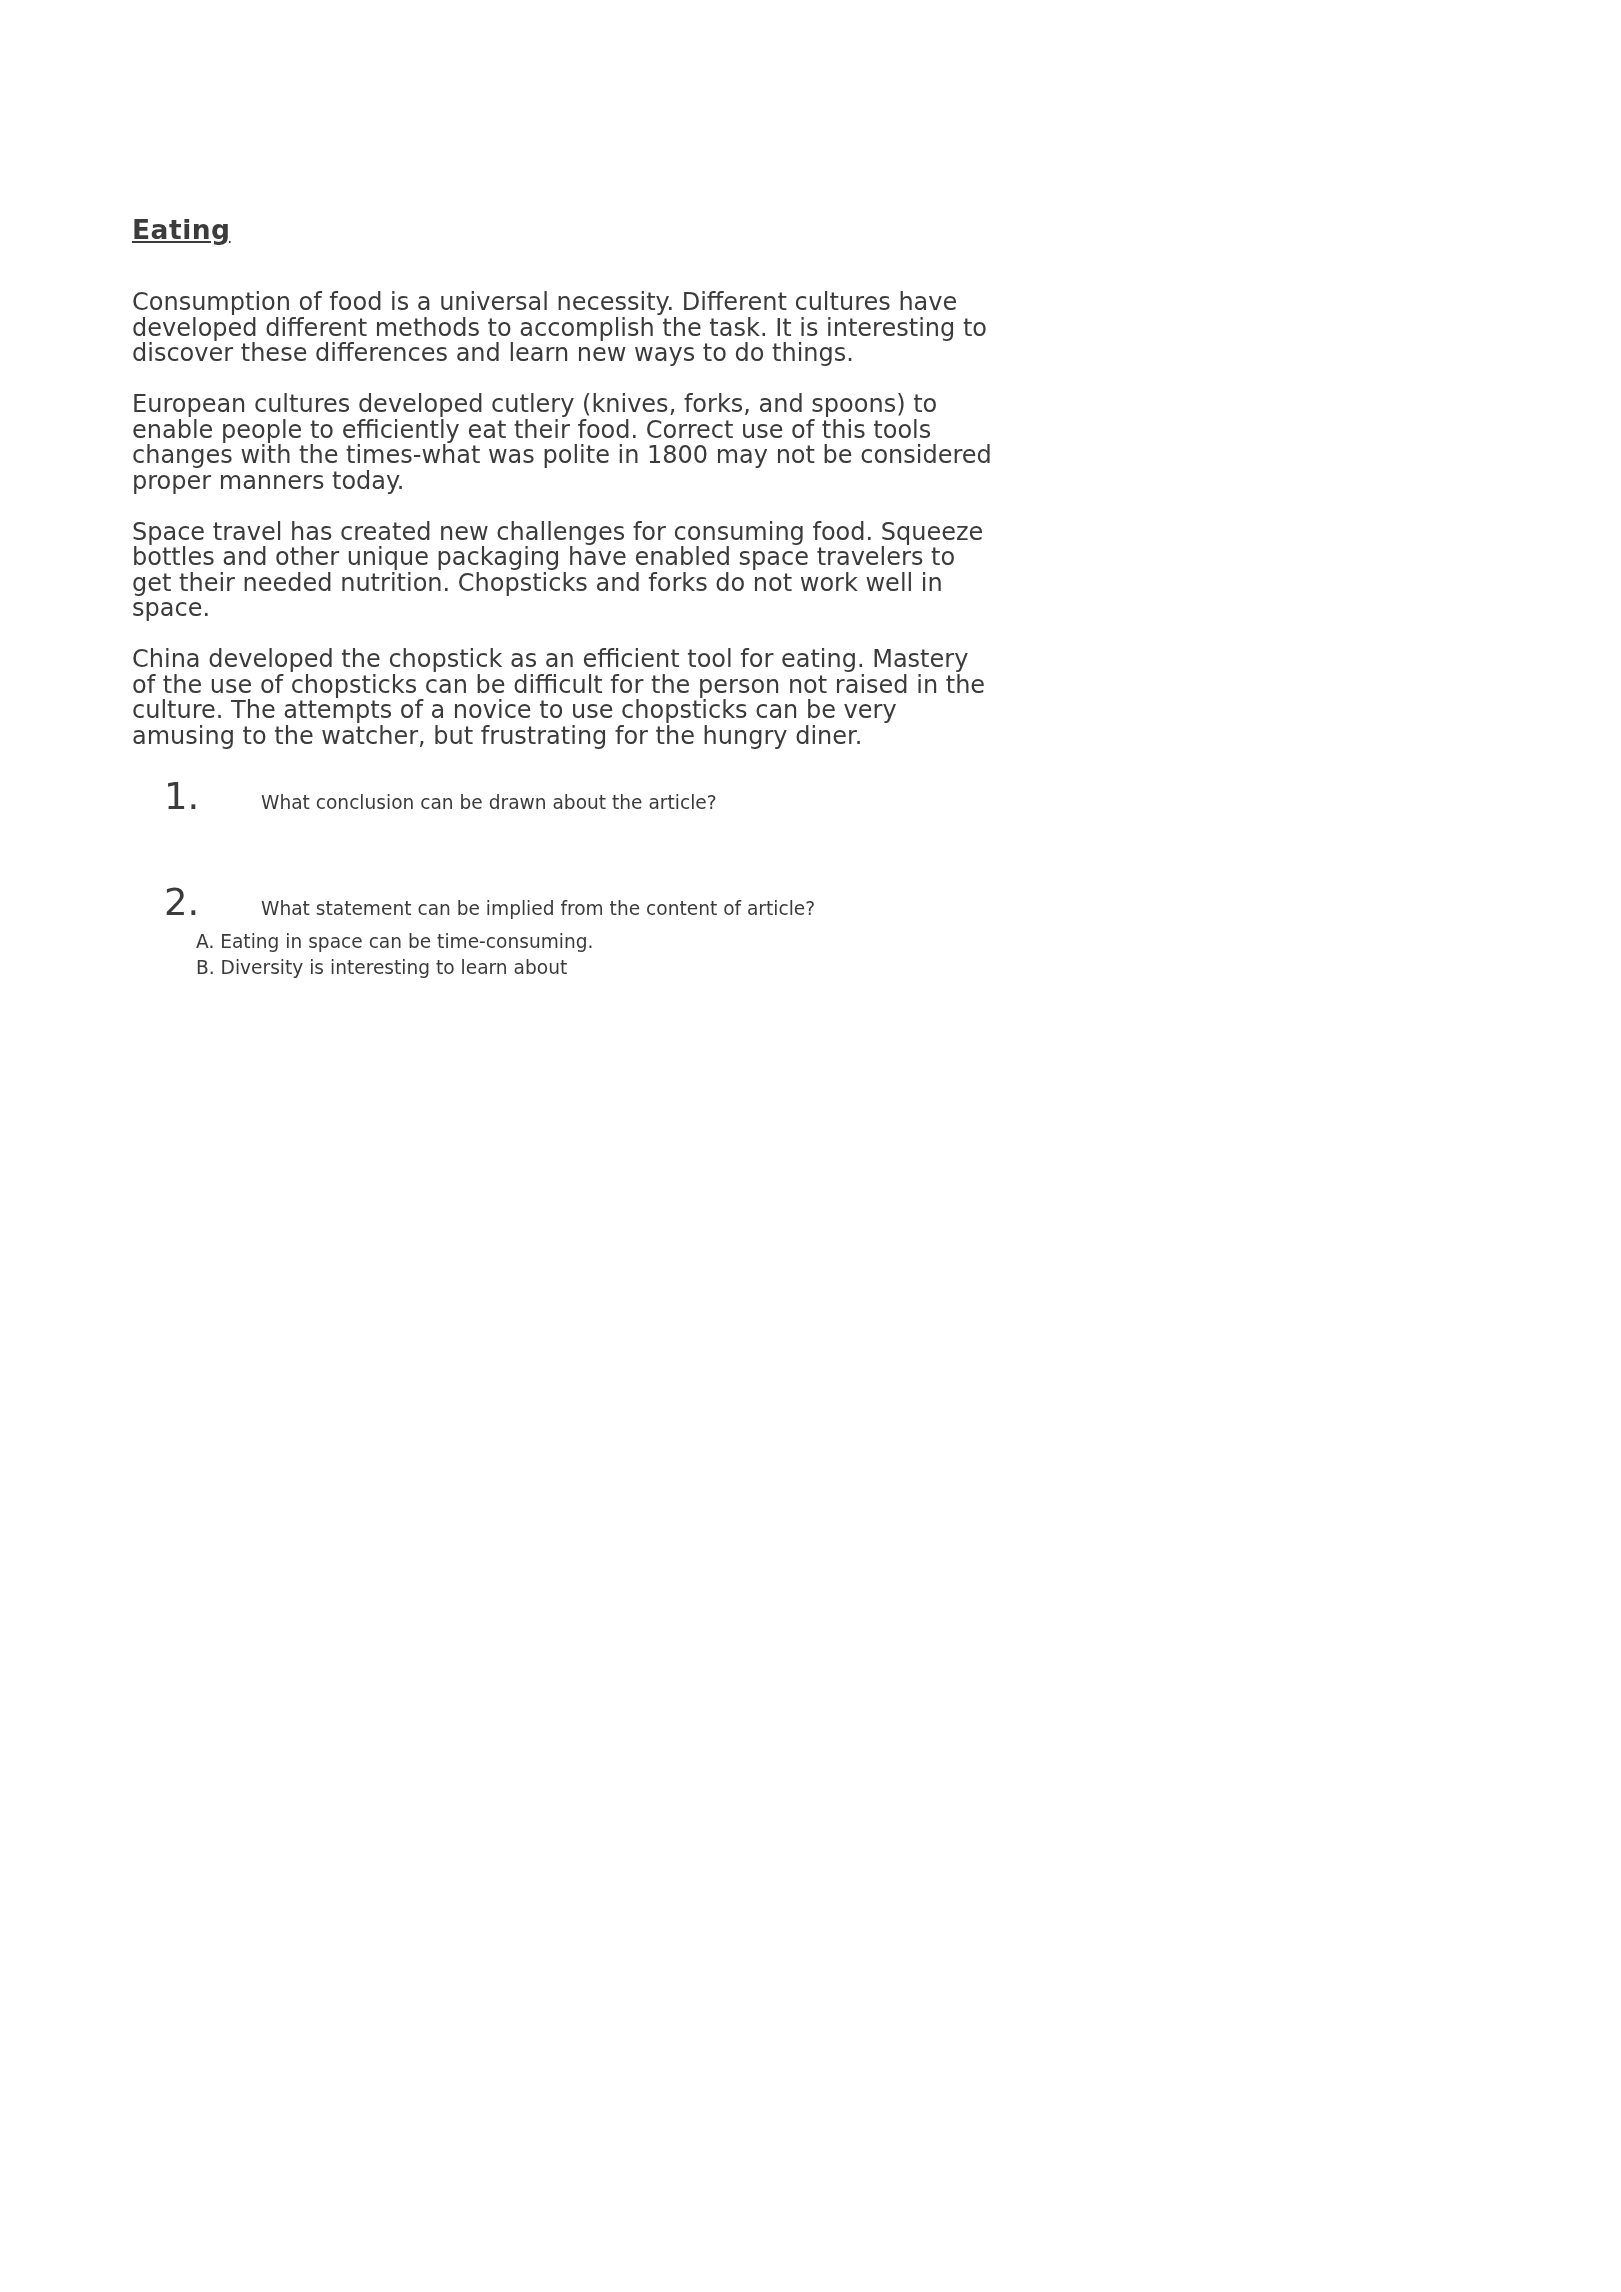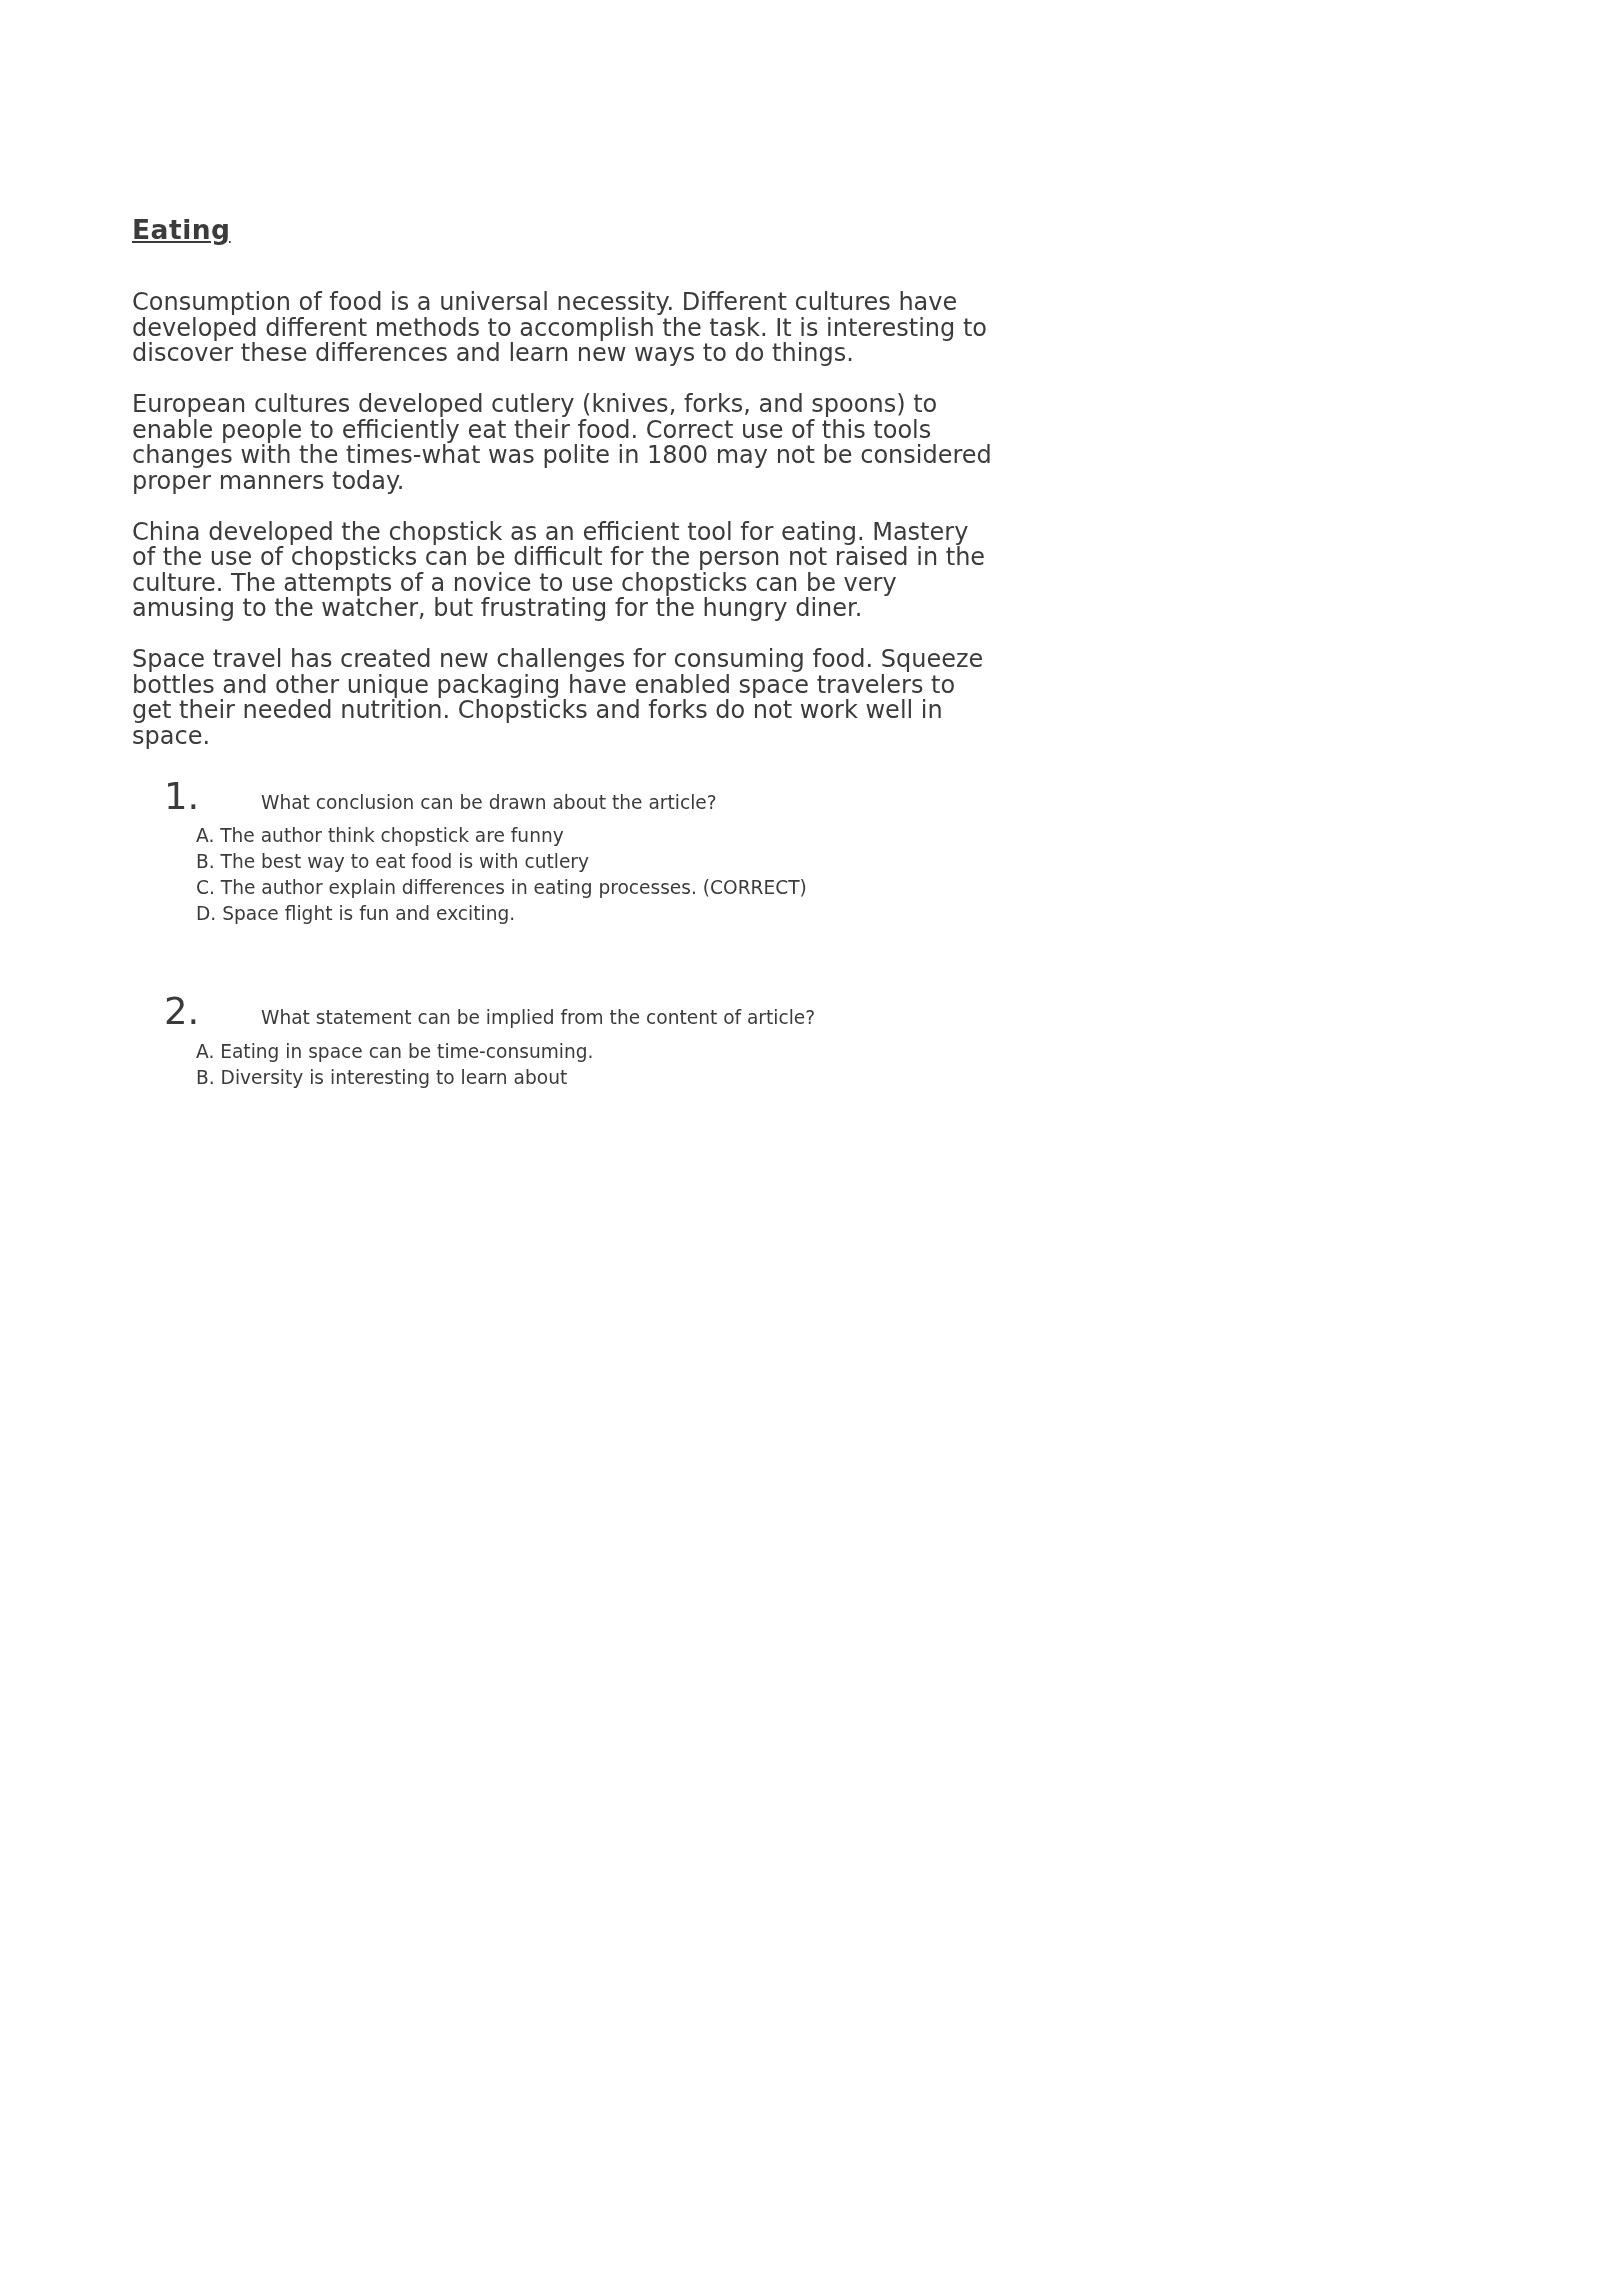--- a/index.html
+++ b/index.html
@@ -70,34 +70,28 @@
 <body>
 
 <div class="page">
 
   <h1 class="doc-title">Eating</h1>
 
   <p class="para">Consumption of food is a universal necessity. Different cultures have developed different methods to accomplish the task. It is interesting to discover these differences and learn new ways to do things.</p>
 
   <p class="para">European cultures developed cutlery (knives, forks, and spoons) to enable people to efficiently eat their food. Correct use of this tools changes with the times-what was polite in 1800 may not be considered proper manners today.</p>
 
+  <p class="para">Space travel has created new challenges for consuming food. Squeeze bottles and other unique packaging have enabled space travelers to get their needed nutrition. Chopsticks and forks do not work well in space.</p>
+
   <p class="para">China developed the chopstick as an efficient tool for eating. Mastery of the use of chopsticks can be difficult for the person not raised in the culture. The attempts of a novice to use chopsticks can be very amusing to the watcher, but frustrating for the hungry diner.</p>
-
-  <p class="para">Space travel has created new challenges for consuming food. Squeeze bottles and other unique packaging have enabled space travelers to get their needed nutrition. Chopsticks and forks do not work well in space.</p>
 
   <div class="question">
     <div class="q-head">
       <span class="q-number">1.</span>
       <span class="q-text">What conclusion can be drawn about the article?</span>
-    </div>
-    <div class="q-options">
-      <div class="option">A. The author think chopstick are funny</div>
-      <div class="option">B. The best way to eat food is with cutlery</div>
-      <div class="option">C. The author explain differences in eating processes. (CORRECT)</div>
-      <div class="option">D. Space flight is fun and exciting.</div>
     </div>
   </div>
 
   <div class="question">
     <div class="q-head">
       <span class="q-number">2.</span>
       <span class="q-text">What statement can be implied from the content of article?</span>
     </div>
     <div class="q-options">
       <div class="option">A. Eating in space can be time-consuming.</div>

